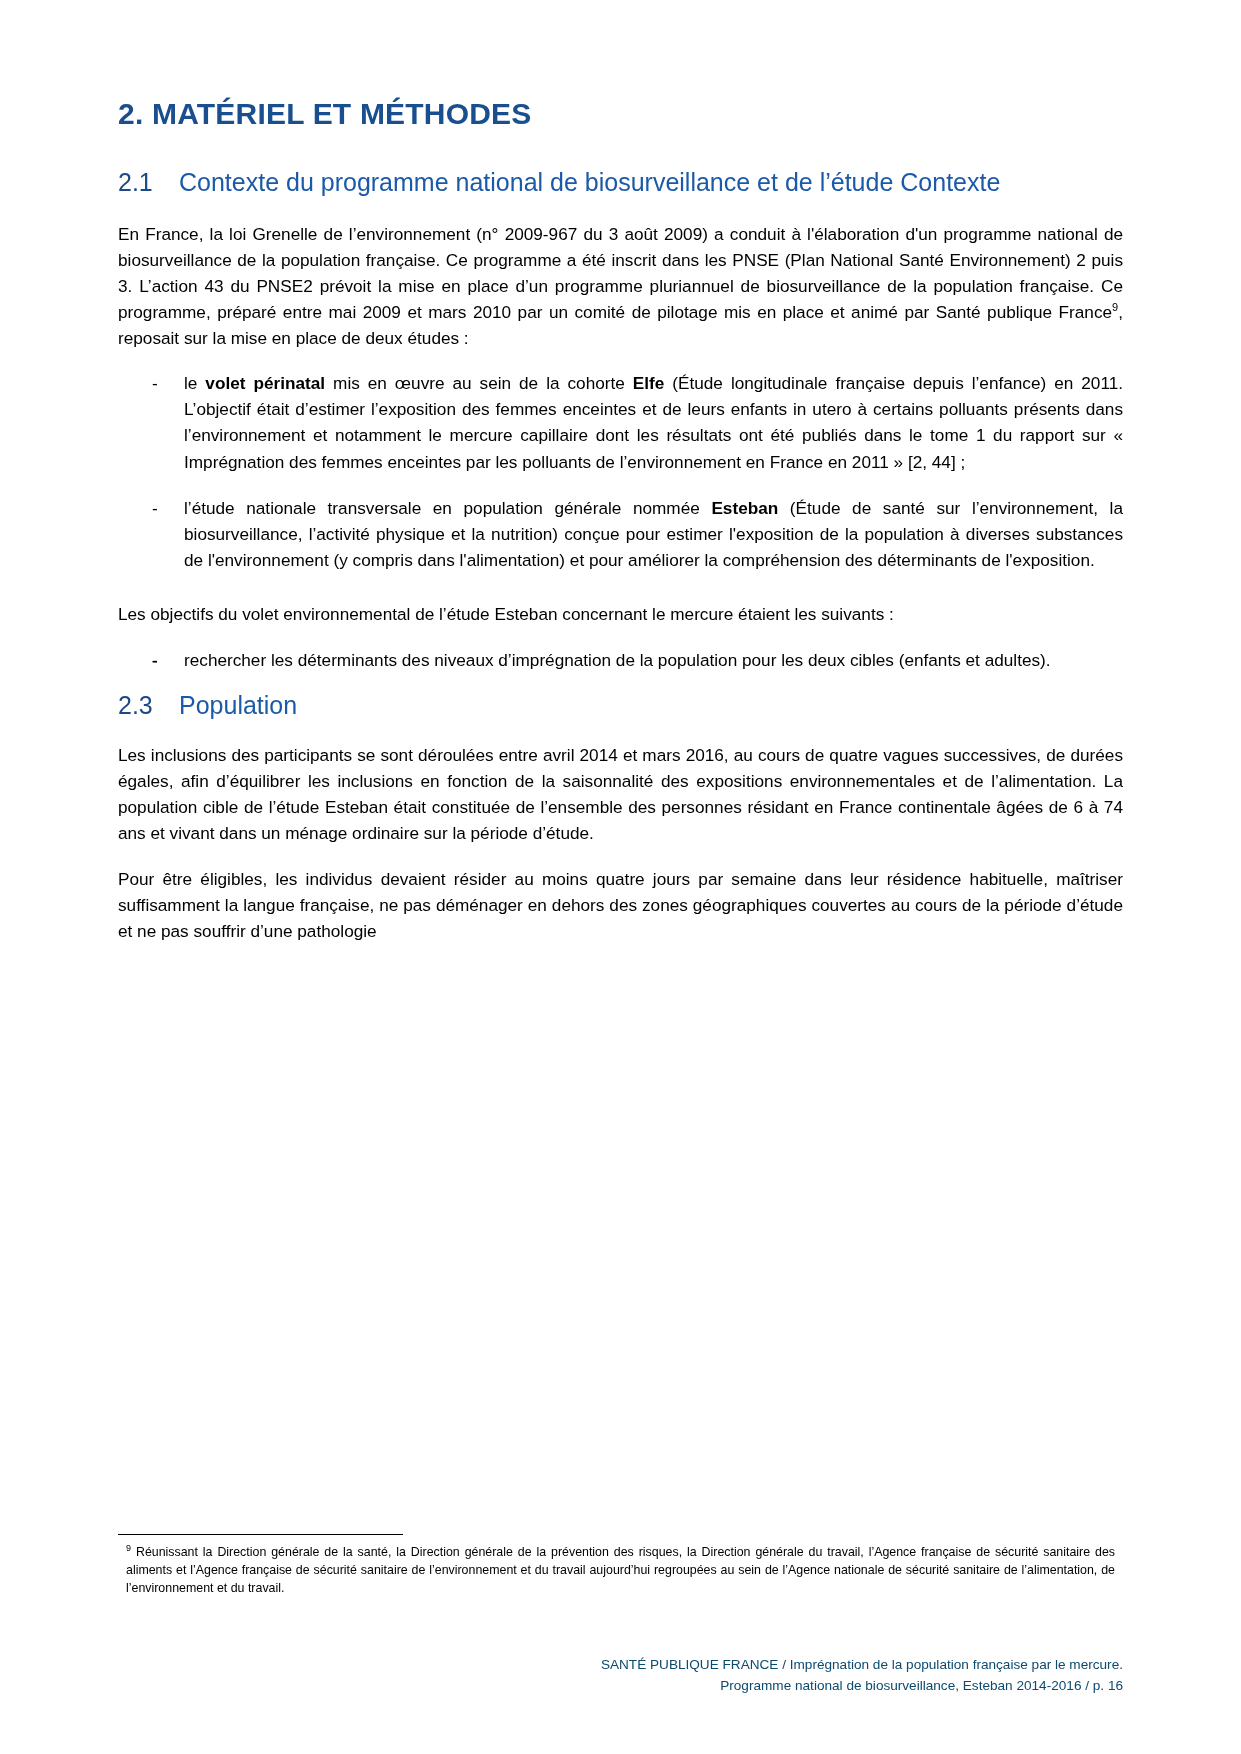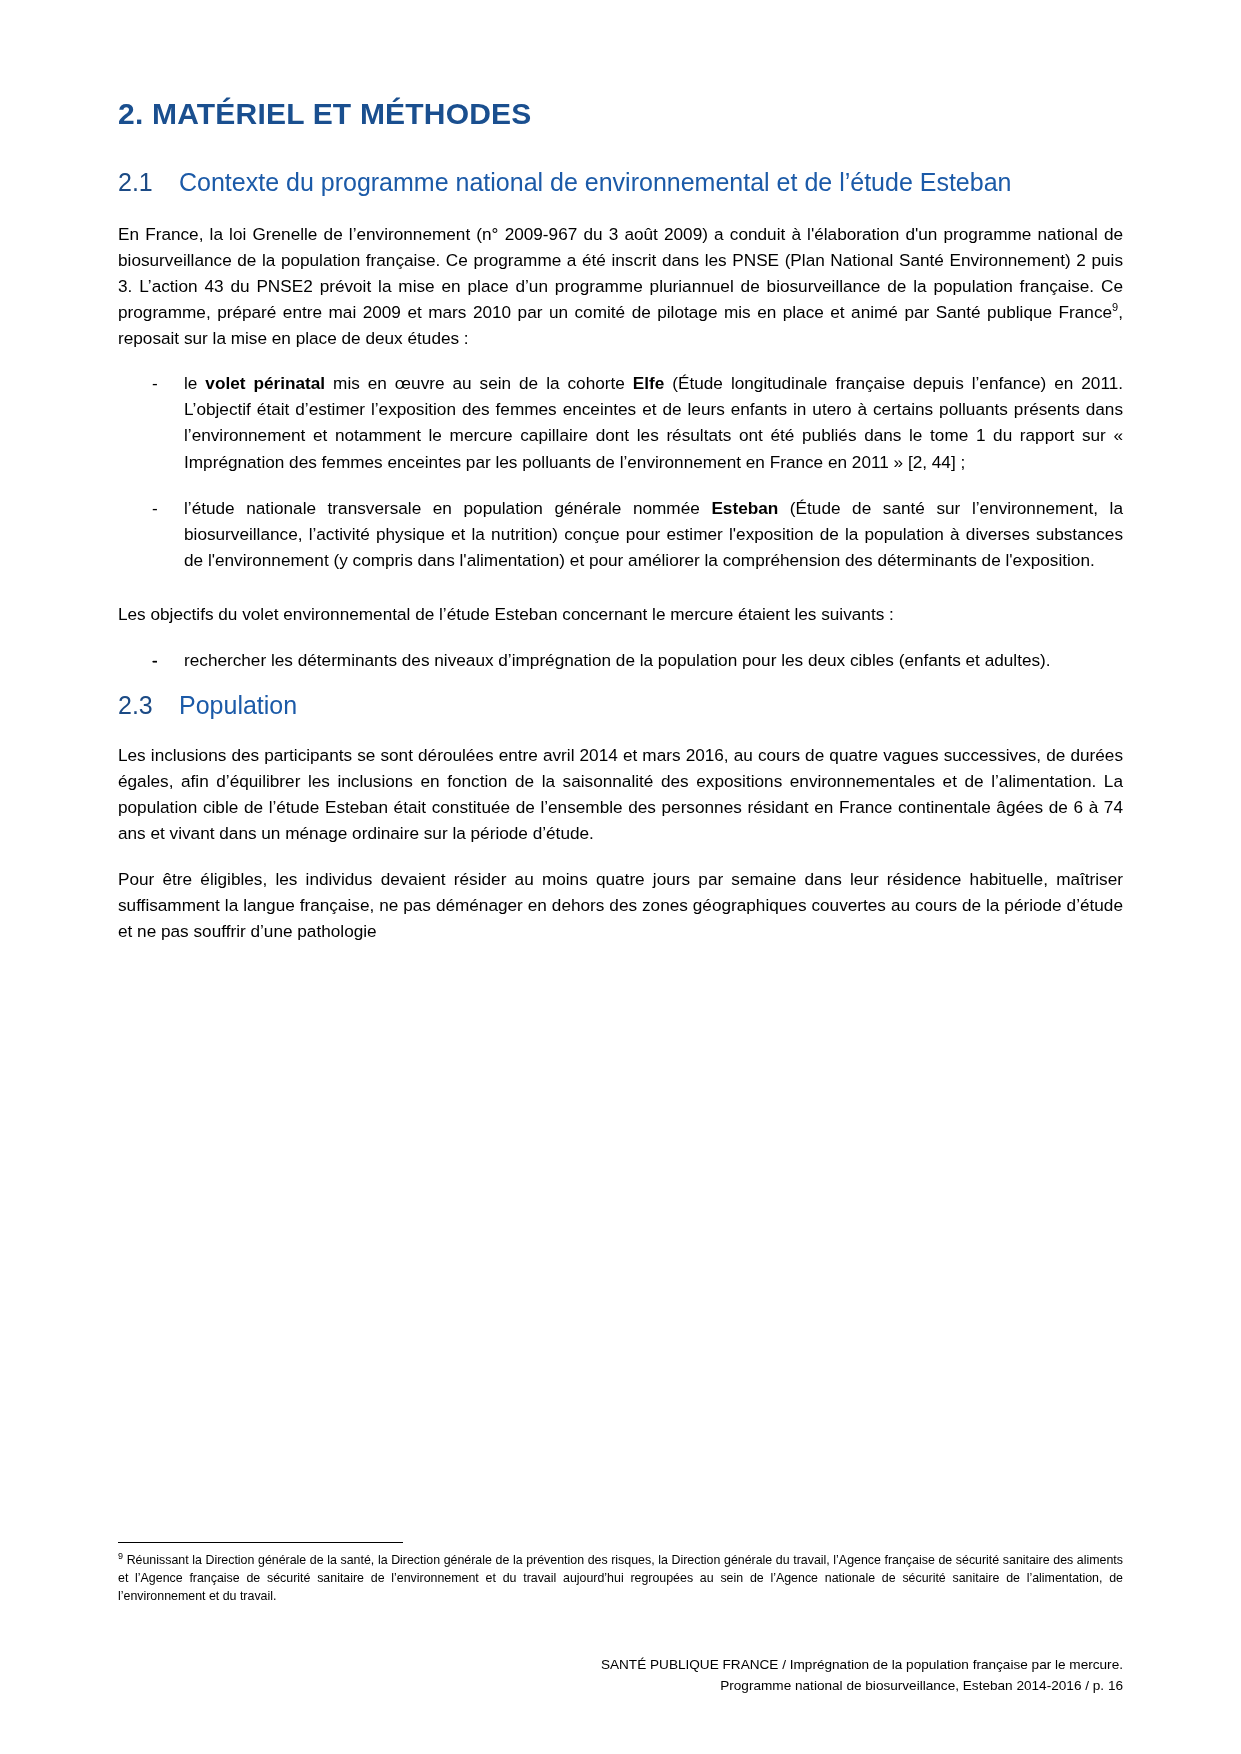--- a/index.html
+++ b/index.html
@@ -103,47 +103,47 @@
   .footnote-rule {
     width: 285px;
     height: 1px;
     background: #000;
     margin: 0 0 9px 0;
   }
   .footnote {
     font-size: 12.4px;
     line-height: 1.45;
     text-align: justify;
-    margin: 0;
+    margin: 8px;
   }
   .footnote .sup { font-size: 9px; }
 
   
   .footer {
     position: absolute;
     left: 118px;
     right: 118px;
     bottom: 58px;
     text-align: right;
-    color: #000000;
+    color: #0c4a6e;
     font-size: 13.6px;
     line-height: 1.55;
   }
   .footer div { display: block; }
 </style>
 </head>
 <body>
 
 <div class="page">
 
   <h1 class="chapter-title">2. MATÉRIEL ET MÉTHODES</h1>
 
   <div class="h2">
     <span class="h2-num">2.1</span>
-    <span class="h2-text">Contexte du programme national de environnemental et de l’étude Esteban</span>
+    <span class="h2-text">Contexte du programme national de biosurveillance et de l’étude Contexte</span>
   </div>
 
   <p class="body"><span>En France, la loi Grenelle de l’environnement (n° 2009-967 du 3 août 2009) a conduit à l'élaboration d'un programme national de biosurveillance de la population française. Ce programme a été inscrit dans les PNSE (Plan National Santé Environnement) 2 puis 3. L’action 43 du PNSE2 prévoit la mise en place d’un programme pluriannuel de biosurveillance de la population française. Ce programme, préparé entre mai 2009 et mars 2010 par un comité de pilotage mis en place et animé par Santé publique France</span><span class="sup">9</span><span>, reposait sur la mise en place de deux études :</span></p>
 
   <ul class="dash-list">
     <li>
       <span class="dash">-</span>
       <span><span>le </span><b>volet périnatal</b><span> mis en œuvre au sein de la cohorte </span><b>Elfe</b><span> (Étude longitudinale française depuis l’enfance) en 2011. L’objectif était d’estimer l’exposition des femmes enceintes et de leurs enfants in utero à certains polluants présents dans l’environnement et notamment le mercure capillaire dont les résultats ont été publiés dans le tome 1 du rapport sur « Imprégnation des femmes enceintes par les polluants de l’environnement en France en 2011 » [2, 44] ;</span></span>
     </li>
     <li>

